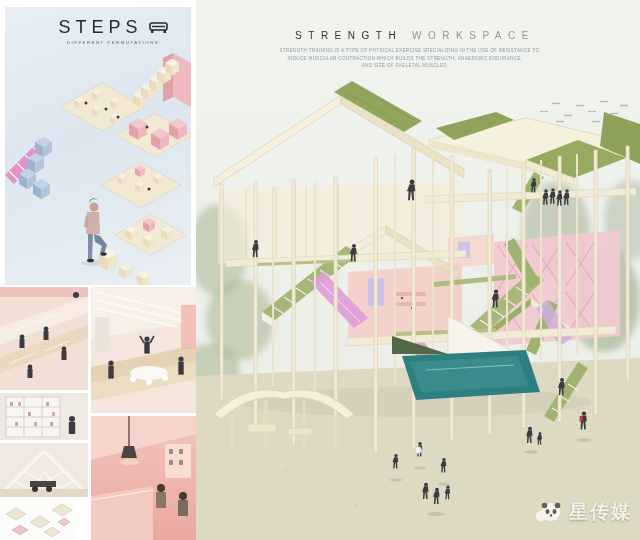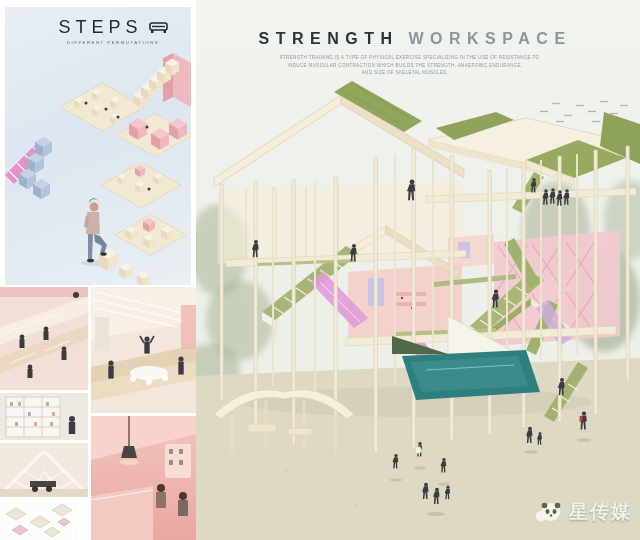--- a/index.html
+++ b/index.html
@@ -21,21 +21,21 @@
   .t1{left:0;top:0;width:88px;height:103px;}
   .t2{left:91px;top:0;width:105px;height:126px;}
   .t3{left:0;top:106px;width:88px;height:47px;}
   .t4{left:0;top:156px;width:88px;height:54px;}
   .t5{left:0;top:213px;width:78px;height:40px;}
   .t6{left:91px;top:129px;width:105px;height:124px;}
 
   
   .main-panel{position:absolute;left:196px;top:0;width:444px;height:540px;overflow:hidden;}
   .main-header{position:absolute;top:30px;left:0;right:26px;text-align:center;z-index:5;}
-  .main-title{font-size:16px;font-weight:bold;letter-spacing:6.5px;padding-left:20px;}
+  .main-title{font-size:10px;font-weight:normal;letter-spacing:6.5px;padding-left:20px;}
   .tw1{color:#2c323b;} .tw2{color:#8e959c;margin-left:10px;}
   .main-sub{margin-top:6px;color:#8f969d;font-size:7.5px;line-height:1.7;letter-spacing:.6px;
             transform:scale(.6);transform-origin:center top;white-space:nowrap;}
   .main-sub span{display:block;}
 
   .wm-red{position:absolute;top:13px;right:5px;z-index:10;font-family:sans-serif;
           font-size:22px;font-weight:bold;letter-spacing:1px;color:#e8351f;
           text-shadow:0 0 2px #ffec55,0 0 5px #ffe84d,1px 1px 1px #e8c92f;}
   .wm-media{position:absolute;bottom:15px;right:8px;z-index:10;display:flex;align-items:center;gap:5px;
             font-family:sans-serif;font-size:19px;font-weight:bold;letter-spacing:2px;color:#f4f3ee;

